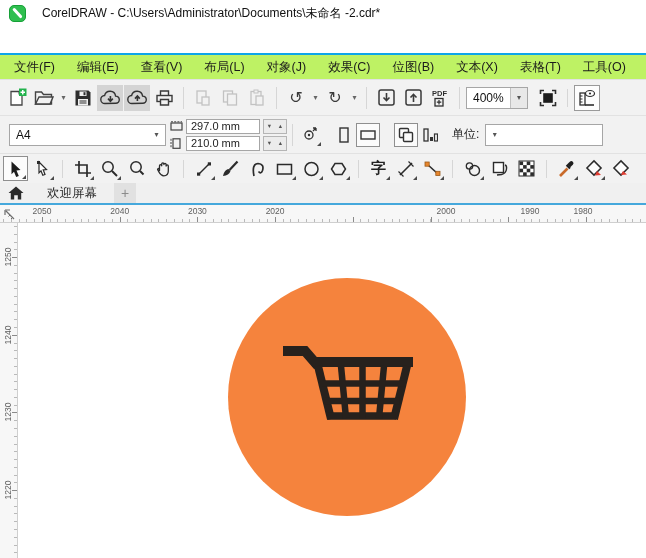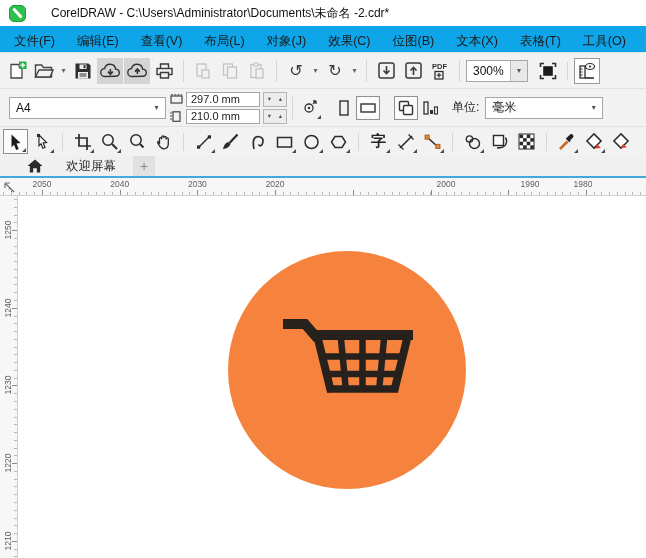--- a/index.html
+++ b/index.html
@@ -1,24 +1,24 @@
 <!DOCTYPE html>
 <html><head>
 <meta charset="utf-8">
 <style>
   * { box-sizing: border-box; margin: 0; padding: 0; }
   body { font-family: "Liberation Sans", sans-serif; background:#fff; }
   .window { width:646px; height:558px; overflow:hidden; position:relative; background:#fff; font-size:12px; color:#222; }
 
   
-  .titlebar { height:26px; display:flex; align-items:center; gap:25px; padding-left:9px; background:#ffffff; }
+  .titlebar { height:26px; display:flex; align-items:center; gap:16px; padding-left:9px; background:#ffffff; }
   .titlebar .title { font-size:12px; color:#111; white-space:nowrap; }
 
   
-  .menubar { height:26px; display:flex; align-items:center; justify-content:space-between; padding:0 14px 0 8px; background:#0ea5e9; border-top:4px solid #0ea5e9; }
+  .menubar { height:26px; display:flex; align-items:center; justify-content:space-between; padding:0 14px 0 8px; background:#bef264; border-top:2px solid #0ea5e9;margin-top:27px; }
   .menu-item { padding:2px 6px; font-size:12.5px; color:#1b1b1b; cursor:default; white-space:nowrap; }
 
   
   .bar { display:flex; align-items:center; background:#f2f2f2; border-top:1px solid #e2e2e2; }
   .toolbar { height:36px; padding:0 4px; gap:1px; }
   .tbtn { width:26px; height:26px; display:flex; align-items:center; justify-content:center; flex:0 0 auto; position:relative; }
   .tbtn.pressed { background:#d4d4d4; }
   .glyph { font-size:16px; line-height:1; color:#3a3a3a; font-family:"DejaVu Sans", sans-serif; }
   .dd { width:11px; height:26px; display:flex; align-items:center; justify-content:center; font-size:8px; color:#666; flex:0 0 auto; }
   .sep { width:1px; height:22px; background:#d6d6d6; margin:0 5px; flex:0 0 auto; }
@@ -190,21 +190,21 @@
     </div>
     <div class="tbtn">
       <svg width="20" height="20" viewBox="0 0 20 20">
         <text x="2" y="8" font-size="7.5" font-weight="bold" fill="#2e2e2e" font-family="Liberation Sans, sans-serif">PDF</text>
         <rect x="5" y="10.5" width="8" height="7.5" fill="none" stroke="#2e2e2e" stroke-width="1.3"></rect>
         <path d="M9,12 v4.5 M6.8,14.2 h4.5" stroke="#2e2e2e" stroke-width="1.2"></path>
       </svg>
     </div>
     <div class="sep"></div>
     <div class="combo" style="width:62px;">
-      <span class="val">300%</span>
+      <span class="val">400%</span>
       <span class="arrow">▾</span>
     </div>
     <div class="tbtn" style="margin-left:6px;">
       <svg width="20" height="20" viewBox="0 0 20 20">
         <path d="M2.5,6 V2.5 H6 M14,2.5 h3.5 V6 M17.5,14 v3.5 H14 M6,17.5 H2.5 V14" fill="none" stroke="#2e2e2e" stroke-width="1.6"></path>
         <rect x="5.2" y="5.2" width="9.6" height="9.6" fill="#1c1c1c"></rect>
       </svg>
     </div>
     <div class="sep short"></div>
     <div class="tbtn" style="border:1px solid #9a9a9a;background:#fdfdfd;">
@@ -278,21 +278,20 @@
     </div>
     <div class="pbtn">
       <svg width="16" height="16" viewBox="0 0 16 16">
         <rect x="2" y="2" width="4" height="12" fill="none" stroke="#333" stroke-width="1.3"></rect>
         <rect x="8" y="10" width="3" height="4" fill="#333"></rect>
         <rect x="12.5" y="7" width="3" height="7" fill="none" stroke="#333" stroke-width="1.2"></rect>
       </svg>
     </div>
     <span class="units-label">单位:</span>
     <div class="combo flat" style="width:118px;">
-      <span class="val">毫米</span>
       <span class="arrow">▾</span>
     </div>
   </div>
 
   <div class="bar toolbox">
     <div class="tool selected">
       <svg width="18" height="18" viewBox="0 0 18 18">
         <path d="M4.5,1.5 L13.5,10 L9.5,10.5 L11.8,16 L9.2,17 L7,11.7 L4.5,14.2 Z" fill="#1c1c1c"></path>
       </svg>
       <span class="fly"></span>
@@ -433,21 +432,21 @@
       <span class="fly"></span>
     </div>
     <div class="tool">
       <svg width="20" height="19" viewBox="0 0 20 19">
         <rect x="5" y="4" width="10" height="10" transform="rotate(45 10 9)" fill="#fdfdfd" stroke="#2b2b2b" stroke-width="1.5"></rect>
         <path d="M12,12 L16,15.5 L10,16 Z" fill="#e03c31"></path>
       </svg>
     </div>
   </div>
 
-  <div class="tabbar" style="border-bottom-color: rgb(69, 168, 220); padding-left: 19px;">
+  <div class="tabbar" style="border-bottom-color: rgb(69, 168, 220);">
     <div class="home-btn">
       <svg width="16" height="14" viewBox="0 0 16 14">
         <path d="M8,0.5 L15.5,7 H13.2 V13.5 H9.8 V9.3 H6.2 V13.5 H2.8 V7 H0.5 Z" fill="#2b2b2b"></path>
       </svg>
     </div>
     <div class="tab">
       <span>欢迎屏幕</span>
     </div>
     <div class="newtab">
       <span>+</span>

